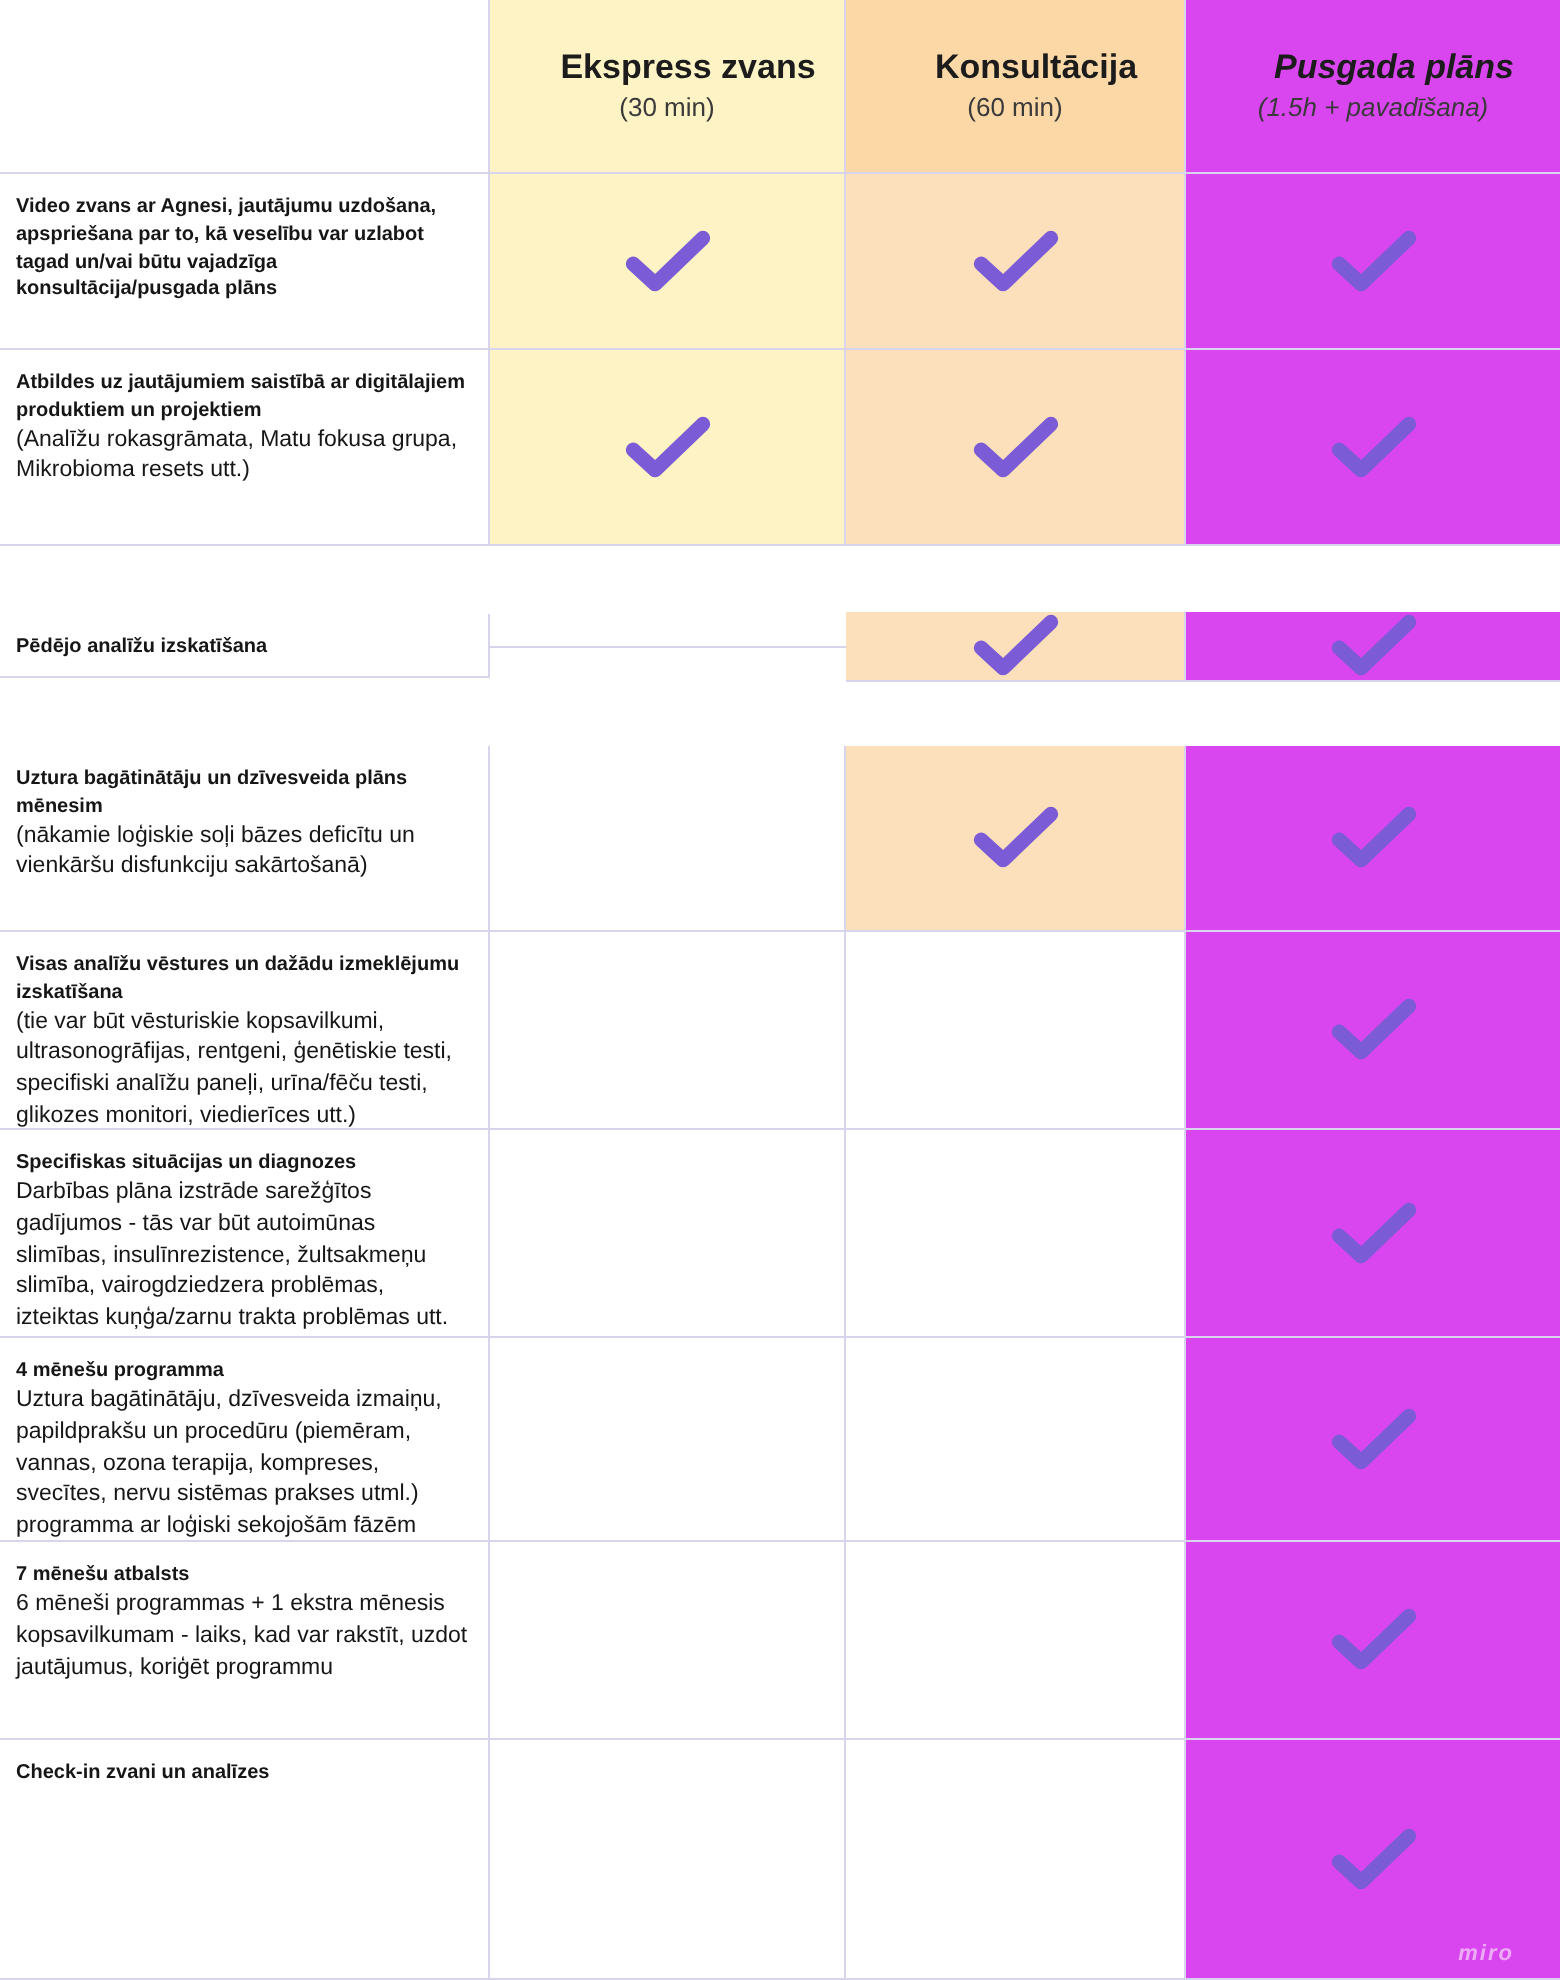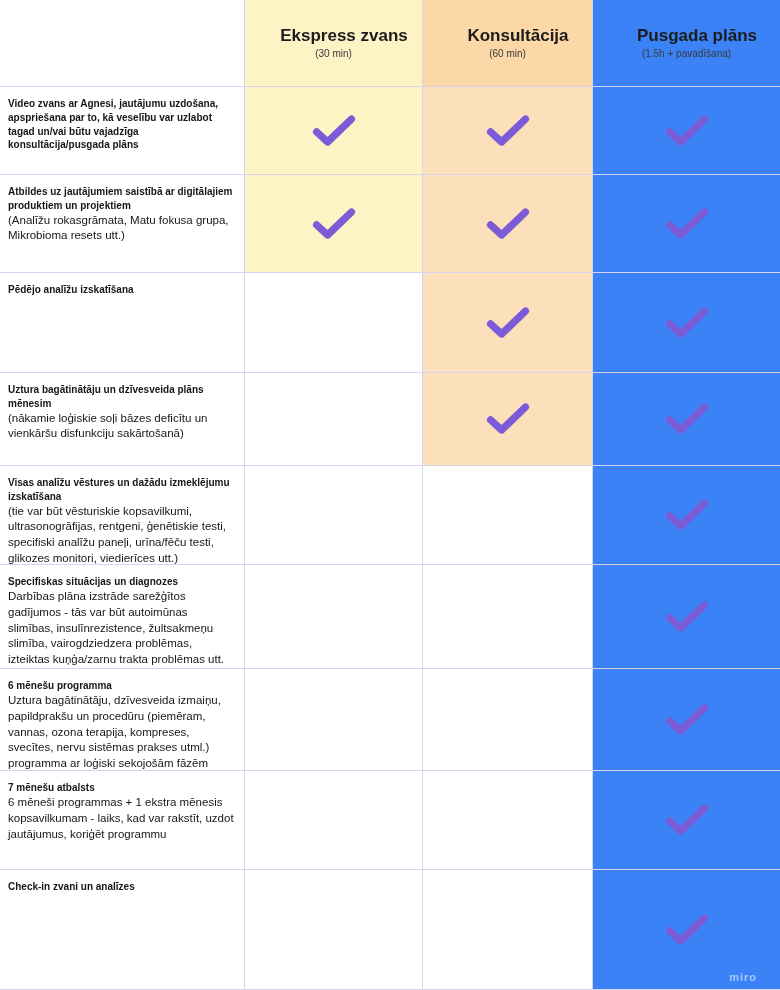--- a/index.html
+++ b/index.html
@@ -66,34 +66,34 @@
     padding: 6px 8px;
   }
   .head-title {
     font-size: 17px;
     font-weight: bold;
     line-height: 1.2;
     color: #1c1c1c;
     padding-left: 21px;
   }
   .head-sub {
-    font-size: 10px;
+    font-size: 13px;
     font-weight: normal;
     line-height: 1.25;
     color: #3a3a3a;
     margin-top: 2px;
   }
   .head-blank {
     background: #ffffff;
   }
 
   
   .tint-a { background: #fdf3c4; }
   .tint-b { background: #fbd8a6; }
-  .tint-c { background: #3b82f6; }
+  .tint-c { background: #d946ef; font-style: italic; }
   .tint-a-light { background: #fdf3c4; }
   .tint-b-light { background: #fbe0bb; }
   .white { background: #ffffff; }
 
   
   .feat-title {
     font-size: 10px;
     font-weight: bold;
     line-height: 1.38;
     color: #161616;
@@ -195,21 +195,21 @@
           </span>
         </div>
         <div class="cell col-c check-cell tint-c">
           <span>
             <svg class="check" viewBox="0 0 48 36" xmlns="http://www.w3.org/2000/svg">
               <path d="M5 19 L17 30 L43 5" fill="none" stroke="#7c5cd6" stroke-width="8" stroke-linecap="round" stroke-linejoin="round"></path>
             </svg>
           </span>
         </div>
       </div>
-      <div class="row" style="height: 100px; flex: 0 0 100px;">
+      <div class="row" style="height: 100px; flex: 0 0 100px; align-items: center;">
         <div class="cell col-feature white">
           <div class="feat-title">Pēdējo analīžu izskatīšana</div>
         </div>
         <div class="cell col-a check-cell white"></div>
         <div class="cell col-b check-cell tint-b-light">
           <span>
             <svg class="check" viewBox="0 0 48 36" xmlns="http://www.w3.org/2000/svg">
               <path d="M5 19 L17 30 L43 5" fill="none" stroke="#7c5cd6" stroke-width="8" stroke-linecap="round" stroke-linejoin="round"></path>
             </svg>
           </span>
@@ -268,21 +268,21 @@
         <div class="cell col-c check-cell tint-c">
           <span>
             <svg class="check" viewBox="0 0 48 36" xmlns="http://www.w3.org/2000/svg">
               <path d="M5 19 L17 30 L43 5" fill="none" stroke="#7c5cd6" stroke-width="8" stroke-linecap="round" stroke-linejoin="round"></path>
             </svg>
           </span>
         </div>
       </div>
       <div class="row" style="height: 102px; flex: 0 0 102px;">
         <div class="cell col-feature white">
-          <div class="feat-title">6 mēnešu programma</div>
+          <div class="feat-title">4 mēnešu programma</div>
           <div class="feat-desc">Uztura bagātinātāju, dzīvesveida izmaiņu, papildprakšu un procedūru (piemēram, vannas, ozona terapija, kompreses, svecītes, nervu sistēmas prakses utml.) programma ar loģiski sekojošām fāzēm</div>
         </div>
         <div class="cell col-a check-cell white"></div>
         <div class="cell col-b check-cell white"></div>
         <div class="cell col-c check-cell tint-c">
           <span>
             <svg class="check" viewBox="0 0 48 36" xmlns="http://www.w3.org/2000/svg">
               <path d="M5 19 L17 30 L43 5" fill="none" stroke="#7c5cd6" stroke-width="8" stroke-linecap="round" stroke-linejoin="round"></path>
             </svg>
           </span>

